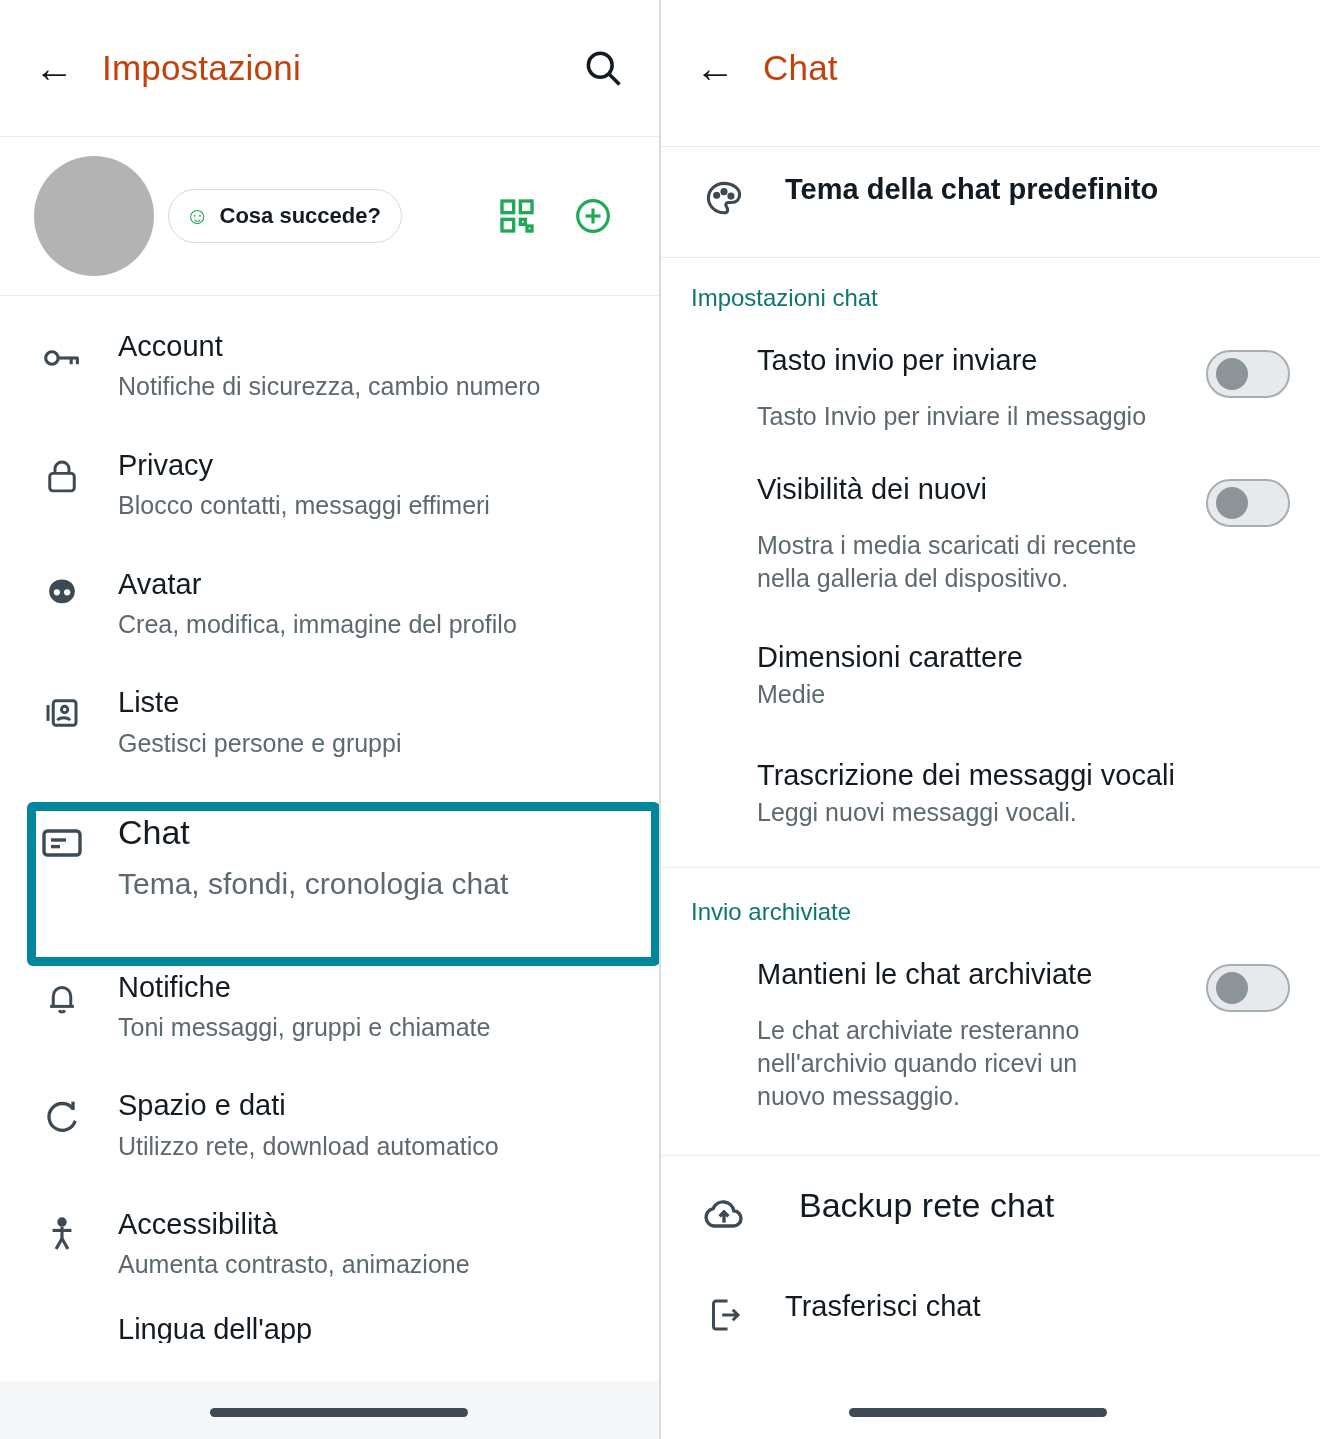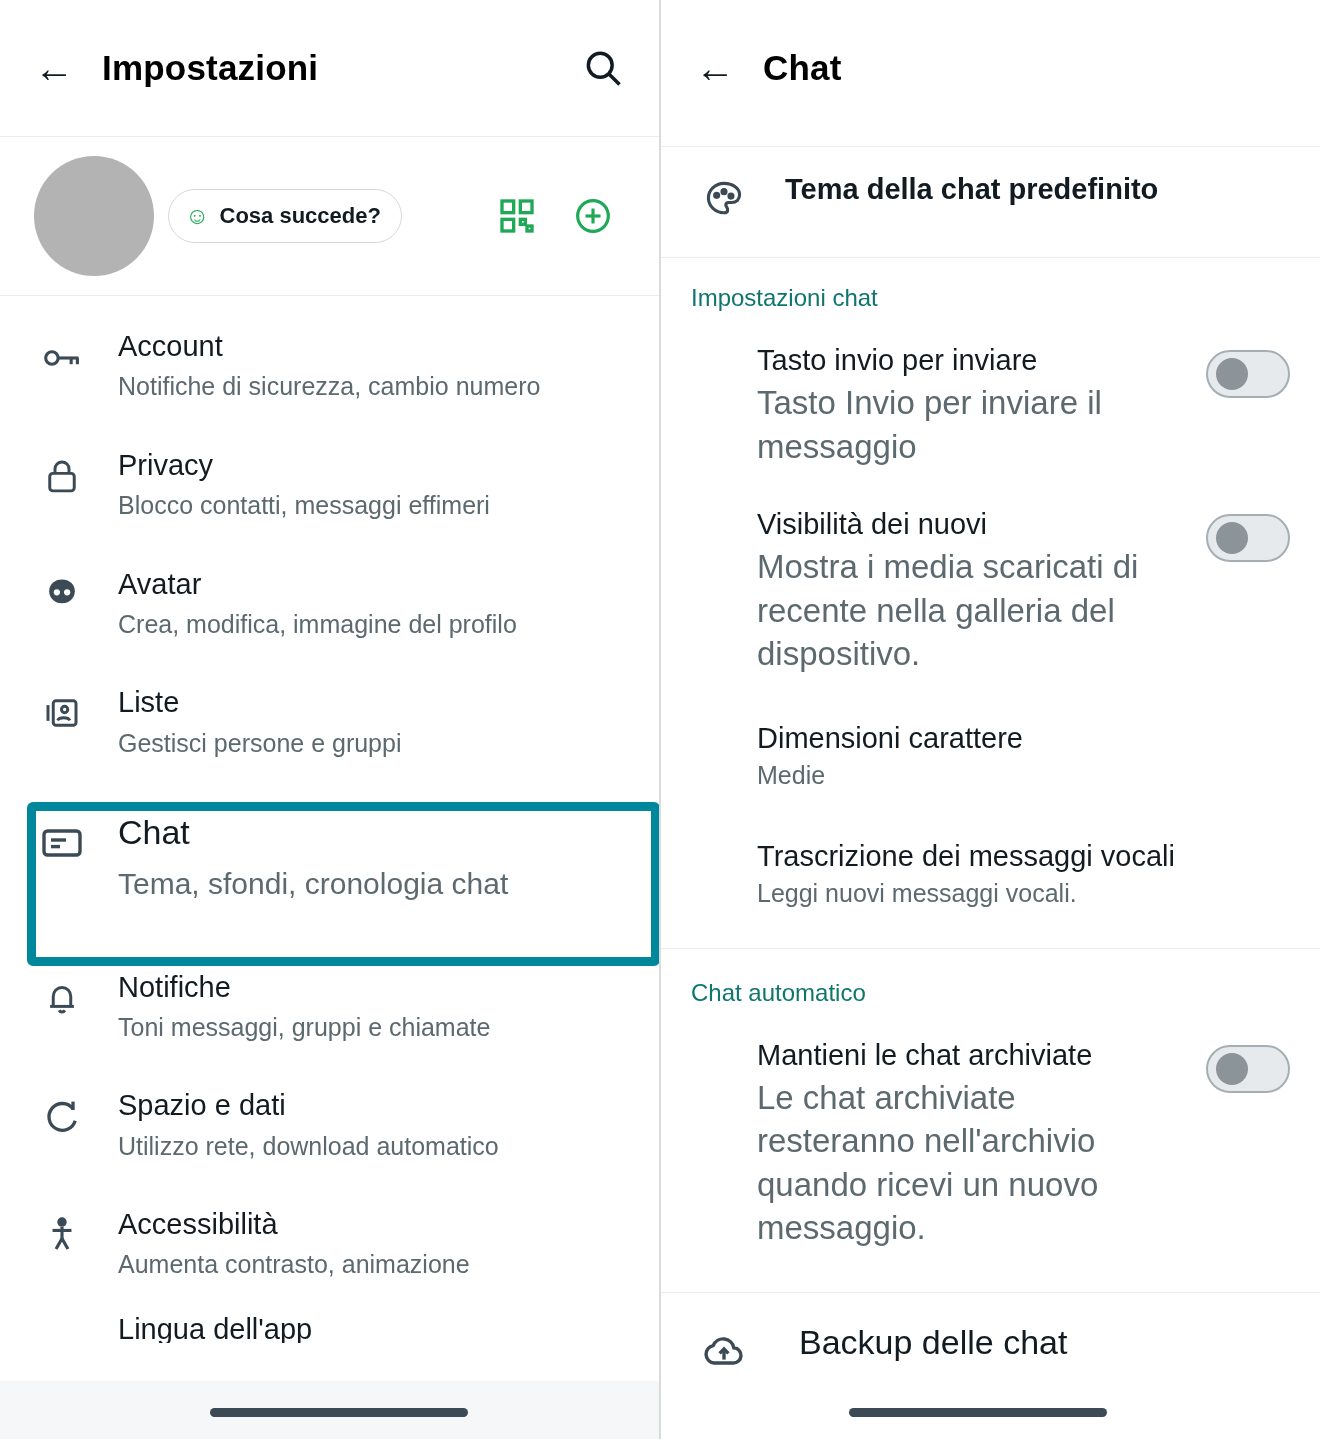--- a/index.html
+++ b/index.html
@@ -34,24 +34,23 @@
     background: #fff;
   }
   .appbar .back {
     font-size: 40px;
     color: #111b21;
     line-height: 1;
     width: 44px;
   }
   .appbar .title {
     font-size: 35px;
-    color: #000000;
+    color: #c2410c;
     margin-left: 24px;
     letter-spacing: .2px;
-    font-weight: bold;
   }
   .appbar .spacer { flex: 1; }
   .appbar .search-ico {
     width: 44px; height: 44px;
     position: relative;
   }
   .appbar .search-ico svg { width: 44px; height: 44px; }
 
   
   .profile-row {
@@ -155,21 +154,21 @@
   }
   .divider { height: 1px; background: #e9edef; margin: 10px 0 0 0; }
 
   .toggle-row {
     display: flex;
     align-items: flex-start;
     padding: 20px 30px 20px 96px;
   }
   .toggle-row .texts { flex: 1; padding-right: 24px; }
   .toggle-row .t1 { font-size: 29px; color: #111b21; }
-  .toggle-row .t2 { font-size: 33px; color: #5c696f; margin-top: 4px; line-height: 1.32; }
+  .toggle-row .t2 { font-size: 25px; color: #5c696f; margin-top: 23px; line-height: 1.32; }
   .switch {
     width: 84px; height: 48px;
     border-radius: 26px;
     border: 2px solid #a4aeb3;
     background: #e7eaec;
     position: relative;
     flex: none;
     margin-top: 6px;
   }
   .switch .knob {
@@ -427,21 +426,21 @@
       <div class="t2">Medie</div>
     </div>
 
     <div class="plain-row" style="padding-top:30px;padding-bottom:30px;">
       <div class="t1">Trascrizione dei messaggi vocali</div>
       <div class="t2">Leggi nuovi messaggi vocali.</div>
     </div>
 
     <div class="divider"></div>
 
-    <div class="section-head" style="padding-top:30px;">Chat automatico</div>
+    <div class="section-head" style="padding-top:30px;">Invio archiviate</div>
 
     <div class="toggle-row">
       <div class="texts">
         <div class="t1">Mantieni le chat archiviate</div>
         <div class="t2" style="max-width:350px;">Le chat archiviate resteranno nell'archivio quando ricevi un nuovo messaggio.</div>
       </div>
       <div class="switch">
           <div class="knob"></div>
         </div>
     </div>
@@ -450,21 +449,21 @@
 
     <div class="r-row big" style="padding-top:30px;padding-bottom:30px;">
       <div class="ico">
         <svg width="48" height="48" viewBox="0 0 24 24" fill="none" stroke="#3b4a54" stroke-width="1.7">
           <path d="M7 18h9.5a3.8 3.8 0 0 0 .4-7.6A5.4 5.4 0 0 0 6.6 9.3 4.4 4.4 0 0 0 7 18z"></path>
           <path d="M12 16.3v-5"></path>
             <path d="M9.8 13.2 12 11l2.2 2.2"></path>
         </svg>
       </div>
       <div class="texts">
-        <div class="t1" style="margin-left:14px;">Backup delle chat</div>
+        <div class="t1" style="margin-left:14px;">Backup rete chat</div>
       </div>
     </div>
 
     <div class="r-row" style="padding-top:22px;padding-bottom:22px;">
       <div class="ico">
         <svg width="42" height="42" viewBox="0 0 24 24" fill="none" stroke="#3b4a54" stroke-width="1.7">
           <path d="M14 4H7.5A1.5 1.5 0 0 0 6 5.5v13A1.5 1.5 0 0 0 7.5 20H14"></path>
           <line x1="11" y1="12" x2="20" y2="12"></line>
             <path d="M17 9l3 3-3 3"></path>
         </svg>

